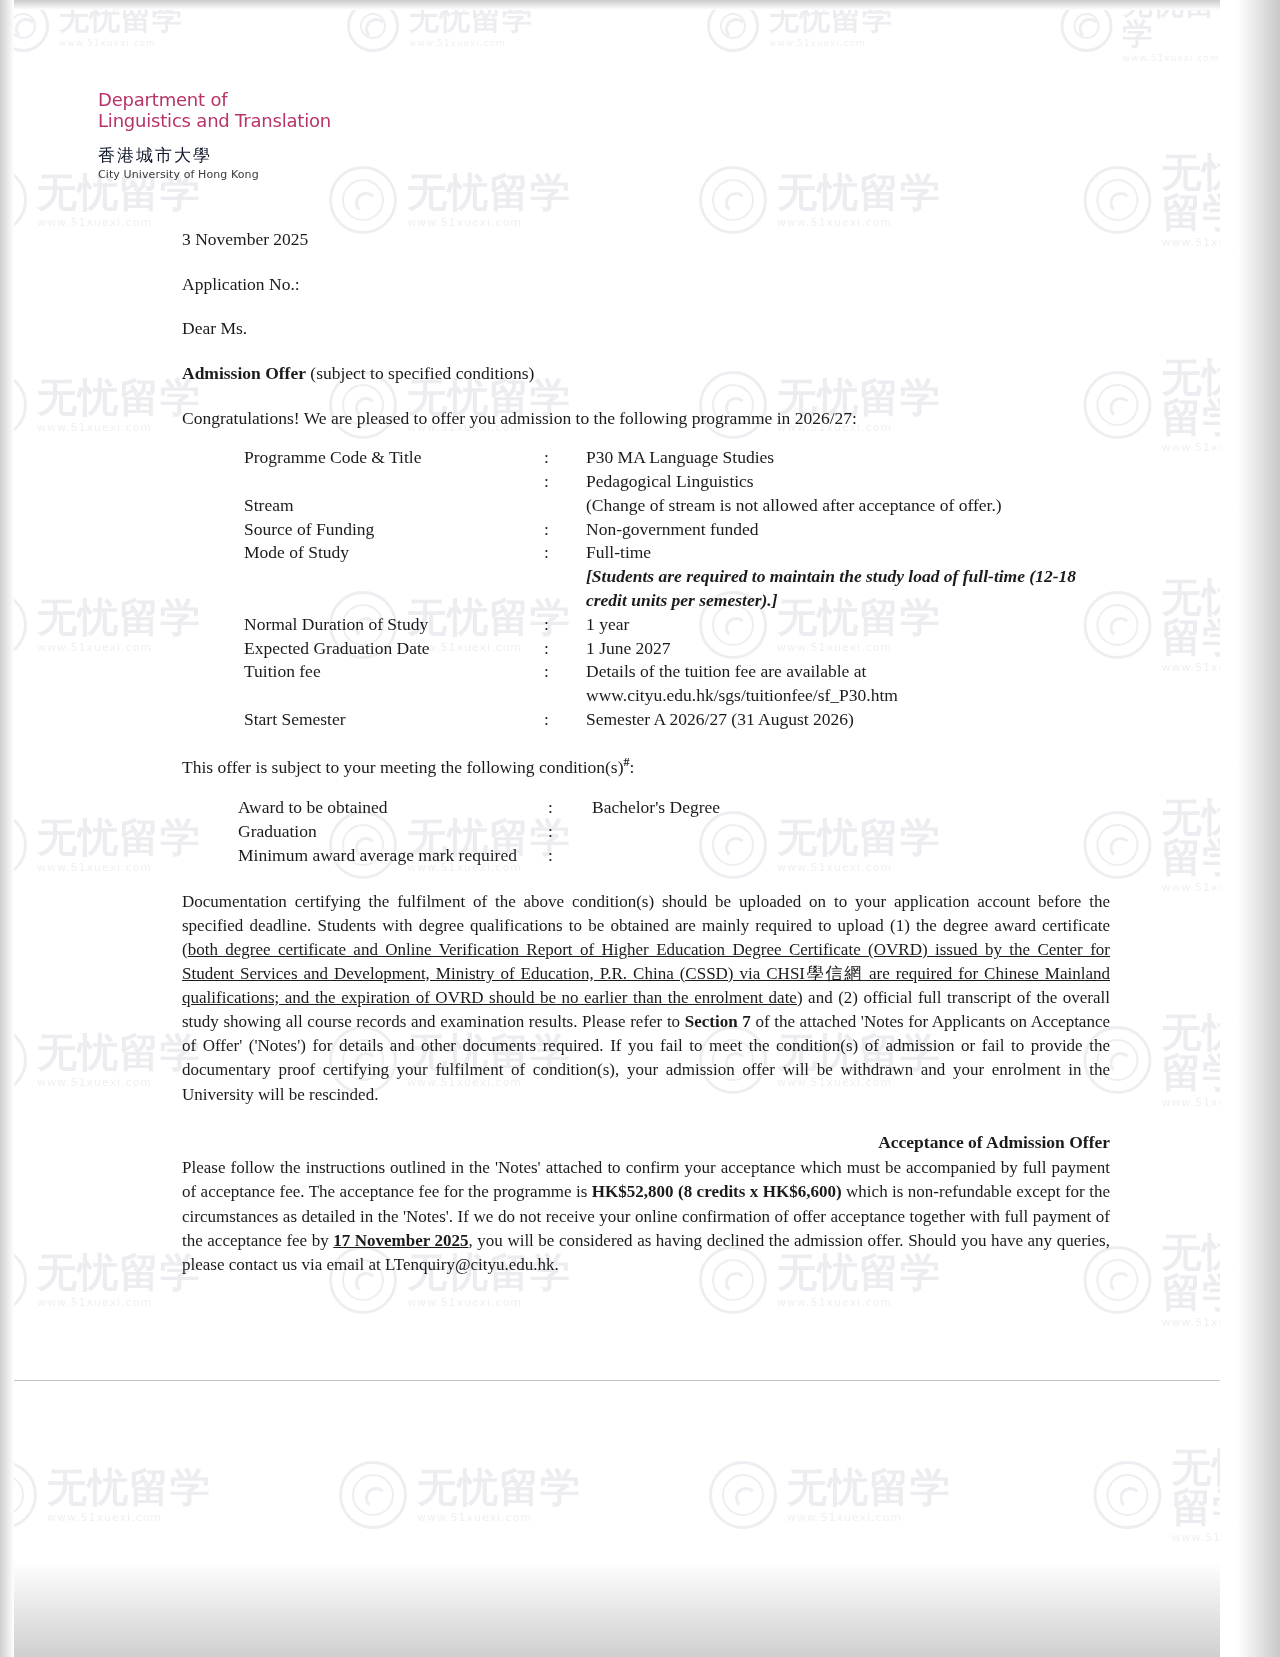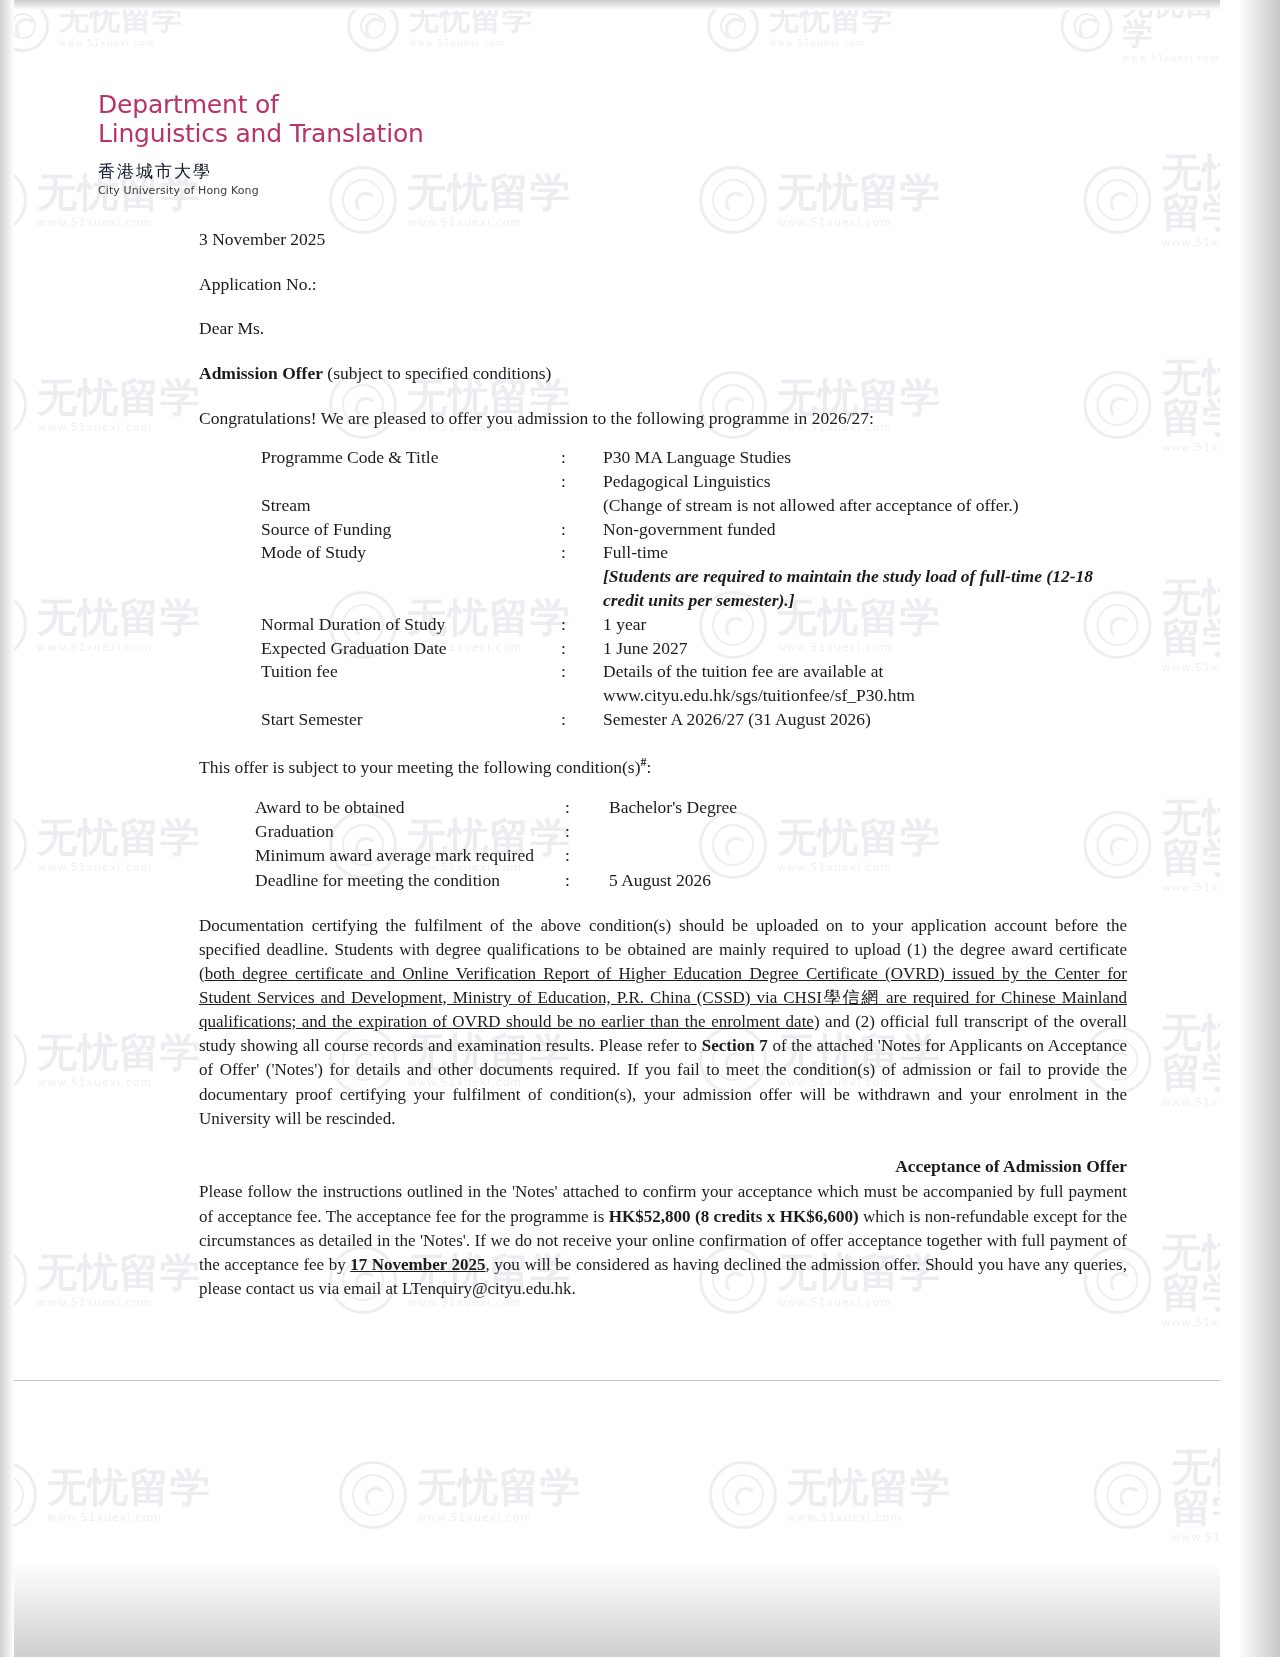--- a/index.html
+++ b/index.html
@@ -163,21 +163,21 @@
     color: #ffffff;
     letter-spacing: -1px;
     text-shadow: 0 1px 0 rgba(0,0,0,0.15);
   }
   .dept-block {
     margin-left: 14px;
     padding-top: 8px;
   }
   .dept-line {
     font-family: "DejaVu Sans", sans-serif;
-    font-size: 25px;
+    font-size: 18px;
     line-height: 1.16;
     color: #b8336a;
     letter-spacing: -0.2px;
   }
   .uni-cn {
     font-family: "DejaVu Sans", sans-serif;
     font-size: 17px;
     color: #0f172a;
     margin-top: 12px;
     letter-spacing: 2px;
@@ -186,21 +186,21 @@
     font-family: "DejaVu Sans", sans-serif;
     font-size: 11px;
     color: #3a3a3a;
     margin-top: 1px;
     letter-spacing: 0.1px;
   }
 
   
   .body-area {
     position: absolute;
-    left: 199px;
+    left: 182px;
     top: 228px;
     width: 928px;
     font-size: 17.5px;
     line-height: 1.35;
   }
   .para {
     margin: 0 0 21px 0;
   }
   .para.tight { margin-bottom: 16px; }
   .block-para {
@@ -367,25 +367,20 @@
           <tr>
             <td class="ct-label">Graduation</td>
             <td class="ct-colon">:</td>
             <td></td>
           </tr>
           <tr>
             <td class="ct-label">Minimum award average mark required</td>
             <td class="ct-colon">:</td>
             <td></td>
           </tr>
-          <tr>
-            <td class="ct-label">Deadline for meeting the condition</td>
-            <td class="ct-colon">:</td>
-            <td>5 August 2026</td>
-          </tr>
         </tbody>
       </table>
 
       <div class="spacer-lg"></div>
 
       <p class="block-para"><span>Documentation certifying the fulfilment of the above condition(s) should be uploaded on to your application account before the specified deadline. Students with degree qualifications to be obtained are mainly required to upload (1) the degree award certificate (</span><span class="u">both degree certificate and Online Verification Report of Higher Education Degree Certificate (OVRD) issued by the Center for Student Services and Development, Ministry of Education, P.R. China (CSSD) via CHSI學信網 are required for Chinese Mainland qualifications; and the expiration of OVRD should be no earlier than the enrolment date</span><span>) and (2) official full transcript of the overall study showing all course records and examination results. Please refer to </span><b>Section 7</b><span> of the attached 'Notes for Applicants on Acceptance of Offer' ('Notes') for details and other documents required. If you fail to meet the condition(s) of admission or fail to provide the documentary proof certifying your fulfilment of condition(s), your admission offer will be withdrawn and your enrolment in the University will be rescinded.</span></p>
 
       <div class="spacer-md"></div>
 
       <p class="section-head">Acceptance of Admission Offer</p>

